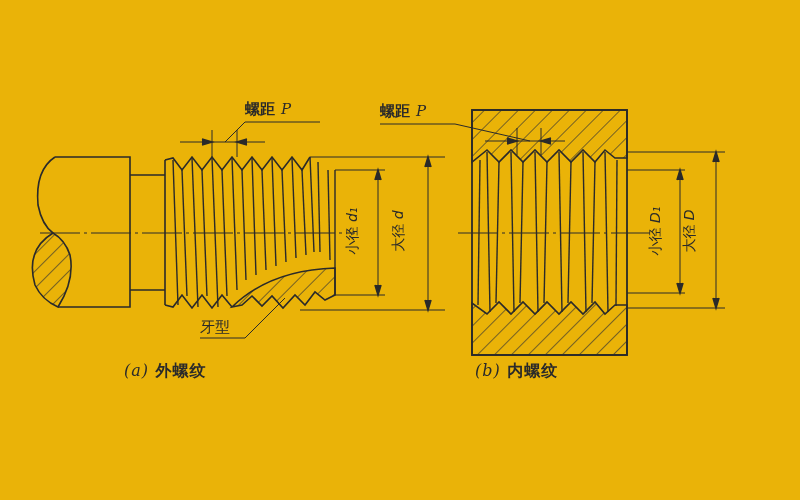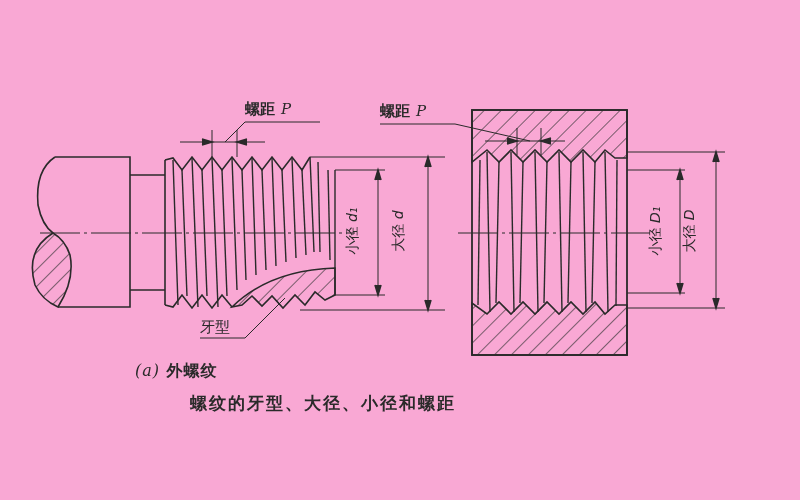--- a/index.html
+++ b/index.html
@@ -1,16 +1,16 @@
 <!DOCTYPE html>
 <html><head>
 <meta charset="utf-8">
 <style>
   html, body { margin: 0; padding: 0; background: #ffffff; }
-  #canvas { position: relative; width: 800px; height: 500px; background: #f9a8d4; overflow: hidden; }
+  #canvas { position: relative; width: 800px; height: 500px; background: #eab308; overflow: hidden; }
   svg { position: absolute; left: 0; top: 0; }
   .lbl { position: absolute; font-family: "DejaVu Sans", sans-serif; color: #2a2a2a; white-space: nowrap; }
   .lbl-pitch { font-size: 15px; font-weight: bold; }
   .lbl-pitch i { font-family: "DejaVu Serif", serif; font-weight: normal; font-style: italic; margin-left: 6px; }
   .vlbl { position: absolute; font-family: "DejaVu Sans", sans-serif; font-size: 14px; color: #2a2a2a; transform: rotate(-90deg); transform-origin: center center; white-space: nowrap; }
   .cap { font-size: 16px; font-weight: bold; letter-spacing: 1px; }
   .cap-title { font-size: 17px; font-weight: bold; letter-spacing: 2px; }
 </style>
 </head>
 <body>
@@ -154,18 +154,21 @@
   </div>
   <div class="vlbl" style="left:632px; top:222px;">
     <span>小径</span>
     <i>D₁</i>
   </div>
   <div class="vlbl" style="left:668px; top:222px;">
     <span>大径</span>
     <i>D</i>
   </div>
 
-  <div class="lbl cap" style="left:135px; top:361px;">
+  <div class="lbl cap" style="left:124px; top:361px;">
     <span style="font-family:'DejaVu Serif',serif;font-weight:normal;font-style:italic;">(a)</span>
     <span>外螺纹</span>
   </div>
-  <div class="lbl cap-title" style="left:190px; top:392px;">螺纹的牙型、大径、小径和螺距</div>
+  <div class="lbl cap" style="left:475px; top:361px;">
+    <span style="font-family:'DejaVu Serif',serif;font-weight:normal;font-style:italic;">(b)</span>
+    <span>内螺纹</span>
+  </div>
 </div>
 
 </body></html>

